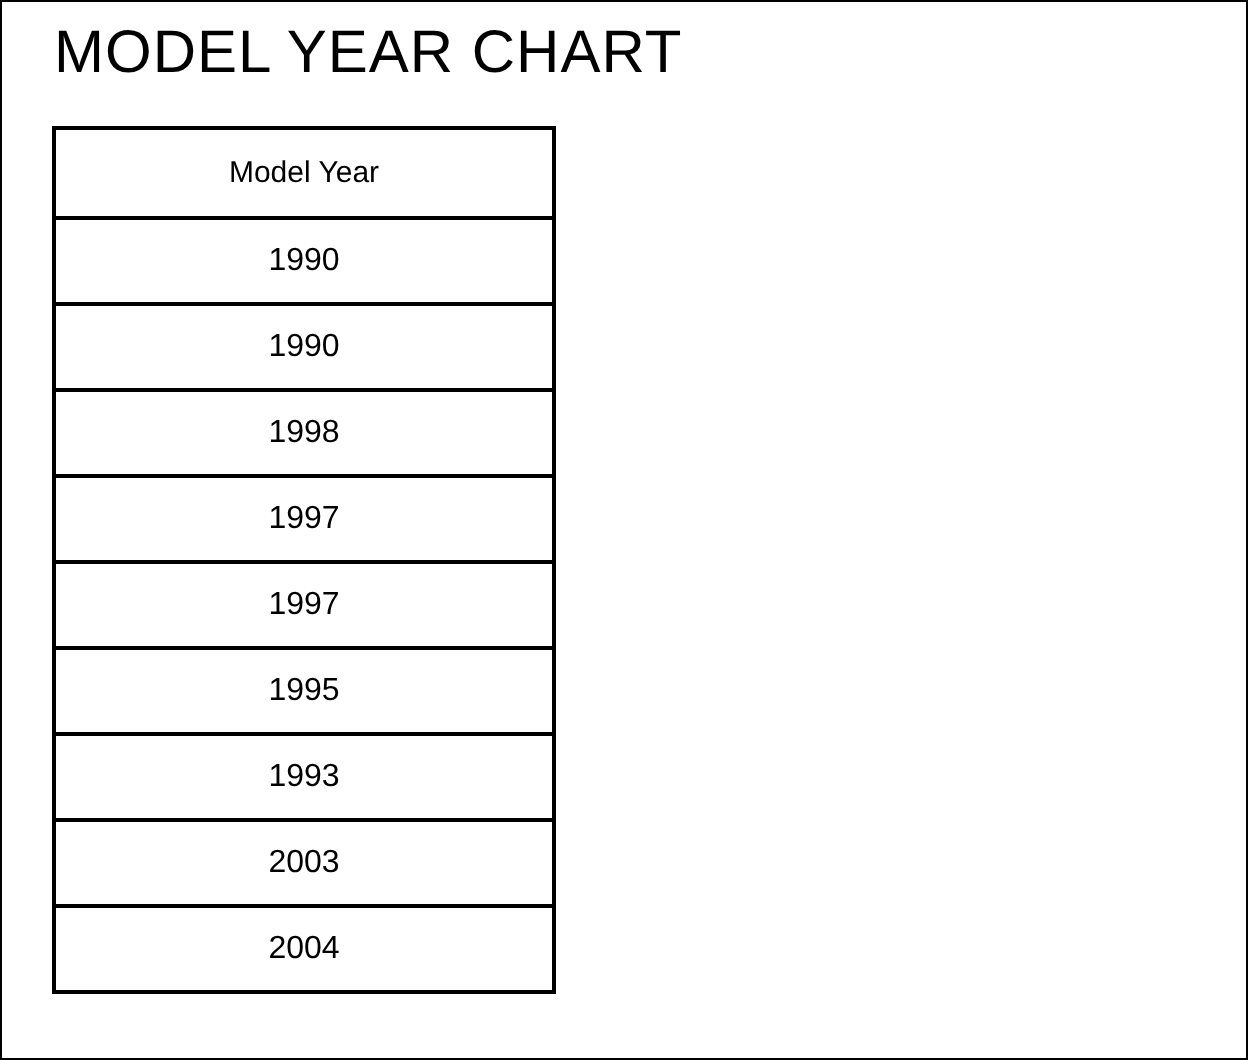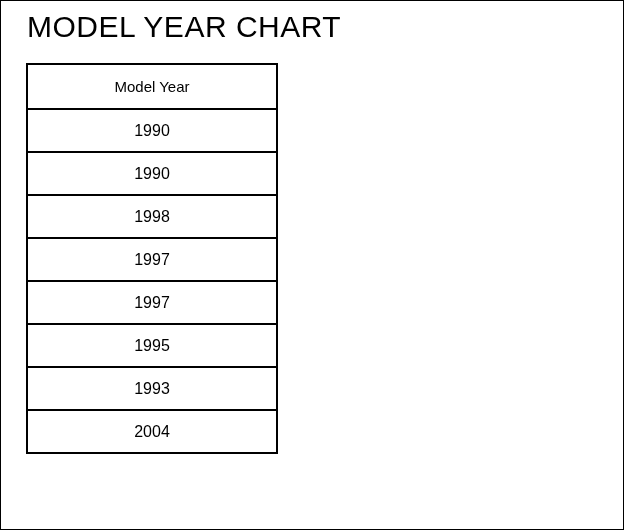--- a/index.html
+++ b/index.html
@@ -73,16 +73,19 @@
     <tr>
       <td>1997</td>
     </tr>
     <tr>
       <td>1995</td>
     </tr>
     <tr>
       <td>1993</td>
     </tr>
     <tr>
+      <td>2003</td>
+    </tr>
+    <tr>
       <td>2004</td>
     </tr>
   </tbody>
 </table>
 
 </body></html>

